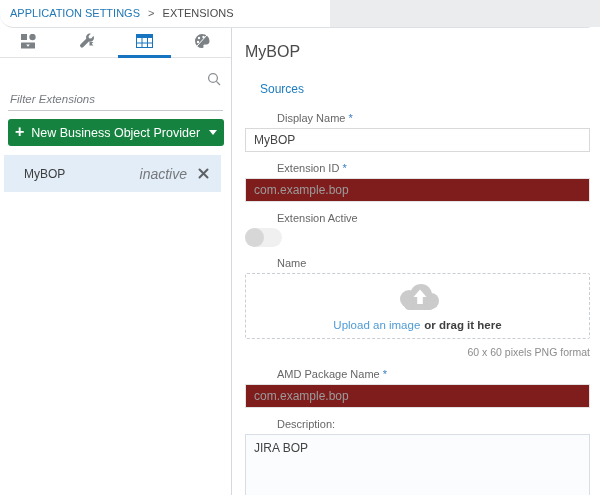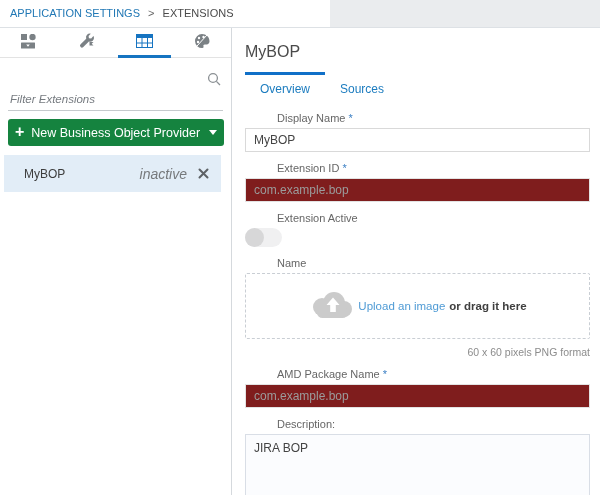--- a/index.html
+++ b/index.html
@@ -3,21 +3,21 @@
 <meta charset="utf-8">
 <style>
   * { box-sizing: border-box; margin: 0; padding: 0; }
   html,body { width:600px; height:495px; }
   body {
     font-family: "Liberation Sans", "DejaVu Sans", sans-serif;
     background:#ffffff; color:#444; overflow:hidden; font-size:12px;
   }
 
   
-  .topbar { position:relative; height:28px; background:#fff; border-bottom:1px solid #dde1e5; }
+  .topbar { position:relative; height:28px; background:#fff; border-bottom:1px solid #dde1e5;border-radius:14px; }
   .topbar-gray { position:absolute; top:0; right:0; width:270px; height:27px; background:#eaecee; }
   .breadcrumb { position:relative; line-height:27px; padding-left:10px; font-size:11px; z-index:1; }
   .breadcrumb .bc-link { color:#2178b5; text-decoration:none; cursor:pointer; }
   .breadcrumb .bc-sep { color:#666; margin:0 5px; }
   .breadcrumb .bc-current { color:#4a4a4a; }
 
   
   .main { display:flex; height:467px; }
   .sidebar { width:232px; flex:0 0 232px; border-right:1px solid #d5d9dd; background:#fff; }
   .detail { flex:1; padding:12px 10px 0 13px; overflow:hidden; }
@@ -61,21 +61,21 @@
   .field-label .req { color:#3b7fc4; margin-left:3px; font-size:11px; }
   .text-input { width:100%; height:24px; border:1px solid #d9d9d9; padding:3px 8px; font-family:inherit;
                 font-size:12px; color:#444; outline:none; background:#fff; }
   .text-input[disabled] { background:#7f1d1d; border-color:#e3e3e3; color:#9b9b9b; }
 
   
   .toggle { width:37px; height:19px; border-radius:10px; background:#f0f0f1; position:relative; cursor:pointer; margin-top:1px; }
   .toggle .knob { position:absolute; left:0; top:0; width:19px; height:19px; border-radius:50%; background:#d7d7d8; }
 
   
-  .upload-box { border:1px dashed #c9ced4; border-radius:2px; height:66px; display:flex; flex-direction:row;
+  .upload-box { border:1px dashed #c9ced4; border-radius:2px; height:66px; display:flex; flex-direction:column;
                 align-items:center; justify-content:center; gap:4px; cursor:pointer; }
   .upload-line { font-size:11.5px; }
   .upload-link { color:#4f9bd5; cursor:pointer; }
   .upload-rest { color:#3f3f3f; font-weight:bold; margin-left:4px; }
   .upload-hint { text-align:right; font-size:10.5px; color:#8c8c8c; margin-top:7px; }
 
   textarea.desc { width:100%; height:93px; border:1px solid #d9dee6; background:#fbfcfe; resize:none;
                   font-family:inherit; font-size:12px; color:#444; padding:6px 8px; outline:none; }
 </style>
 </head>
@@ -162,21 +162,20 @@
         </svg>
       </span>
     </div>
   </div>
 
   <div class="detail">
 
     <h1 class="detail-title">MyBOP</h1>
 
     <div class="detail-tabs">
-      <div class="dtab active">Overview</div>
       <div class="dtab">Sources</div>
     </div>
 
     
     <div class="field-label">
       <span>Display Name</span><span class="req">*</span>
     </div>
     <input class="text-input" type="text" value="MyBOP" style="">
 
     

